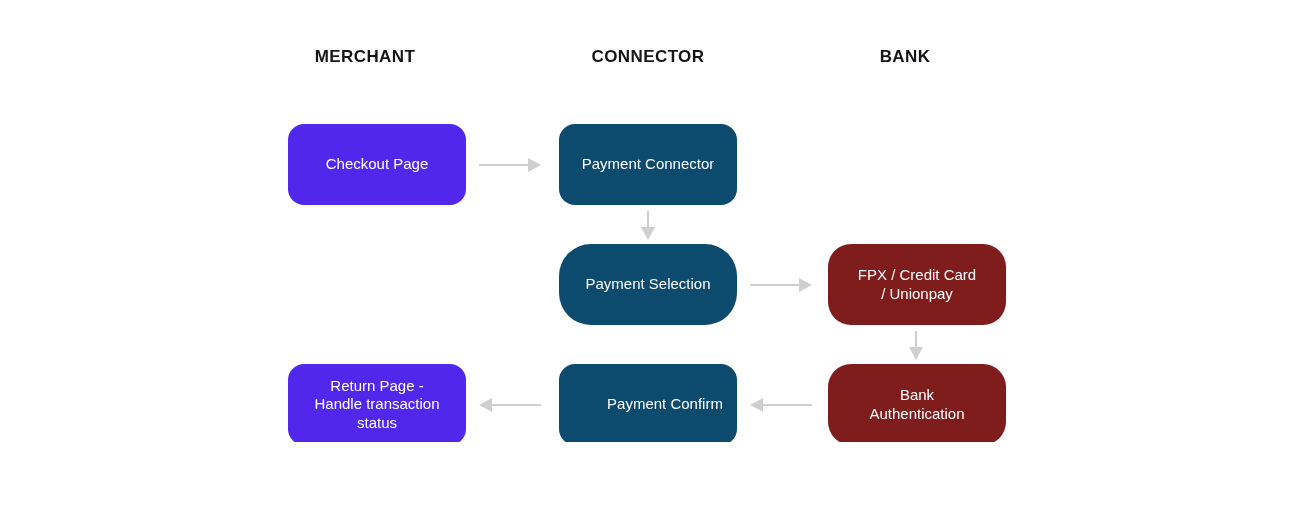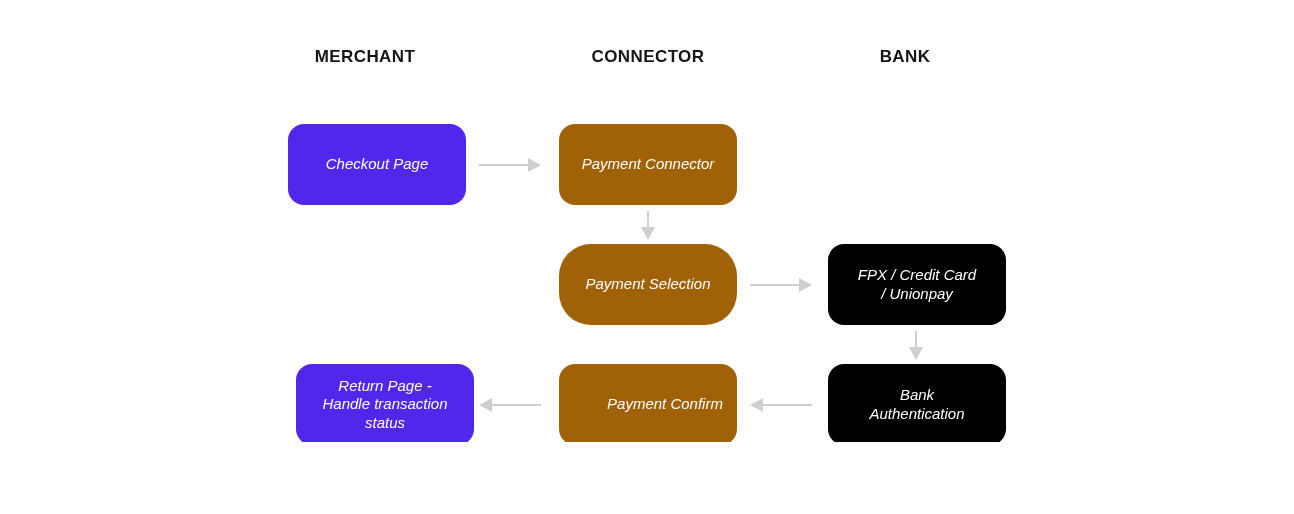--- a/index.html
+++ b/index.html
@@ -28,32 +28,31 @@
     position: absolute;
     width: 178px;
     height: 81px;
     border-radius: 16px;
     display: flex;
     align-items: center;
     justify-content: center;
     text-align: center;
     box-sizing: border-box;
     padding: 6px 10px;
-    font-style: italic;
   }
   .node-label {
     color: #ffffff;
     font-size: 15px;
     font-weight: 500;
     line-height: 1.22;
     white-space: pre-line;
   }
   .node--merchant  { background: #5128eb; }
-  .node--connector { background: #a16207; }
-  .node--bank      { background: #000000; }
+  .node--connector { background: #0c4a6e; }
+  .node--bank      { background: #7f1d1d; border-radius: 23px; }
 
   
   .arrow-h {
     position: absolute;
     height: 14px;
     display: flex;
     align-items: center;
   }
   .arrow-v {
     position: absolute;
@@ -122,21 +121,21 @@
   <div class="node node--bank" style="left:828px; top:244px;">
     <span class="node-label">FPX / Credit Card
 / Unionpay</span>
   </div>
 
   <div class="arrow-v" style="left:909px; top:331px; height:29px;">
     <div class="shaft-v"></div>
     <div class="head-down"></div>
   </div>
 
-  <div class="node node--merchant" style="left:288px; top:364px;margin-left:8px;">
+  <div class="node node--merchant" style="left:288px; top:364px;">
     <span class="node-label">Return Page -
 Handle transaction
 status</span>
   </div>
 
   <div class="arrow-h" style="left:479px; top:398px; width:62px;">
     <div class="head-left"></div>
     <div class="shaft-h"></div>
   </div>
 

